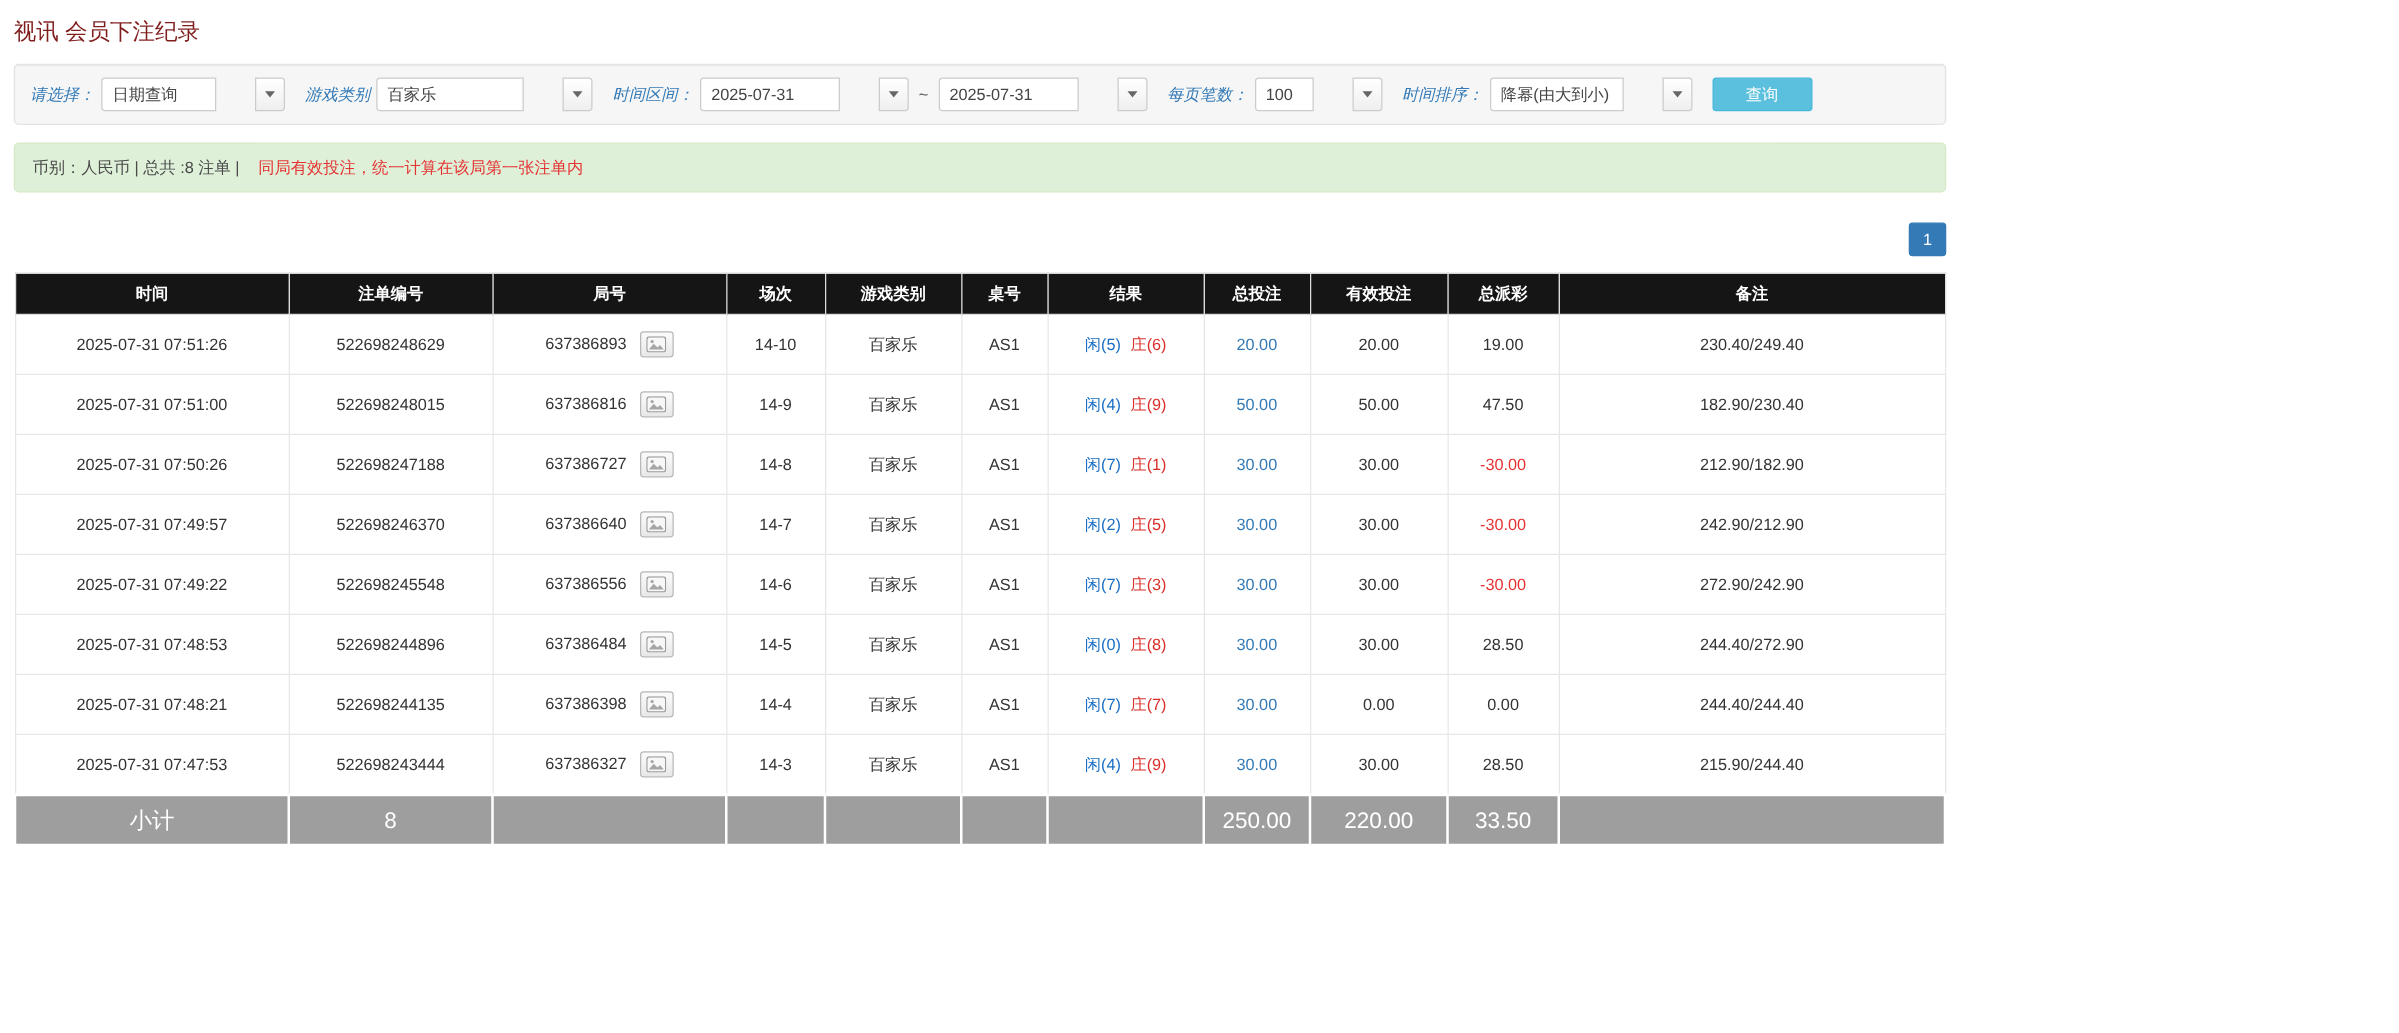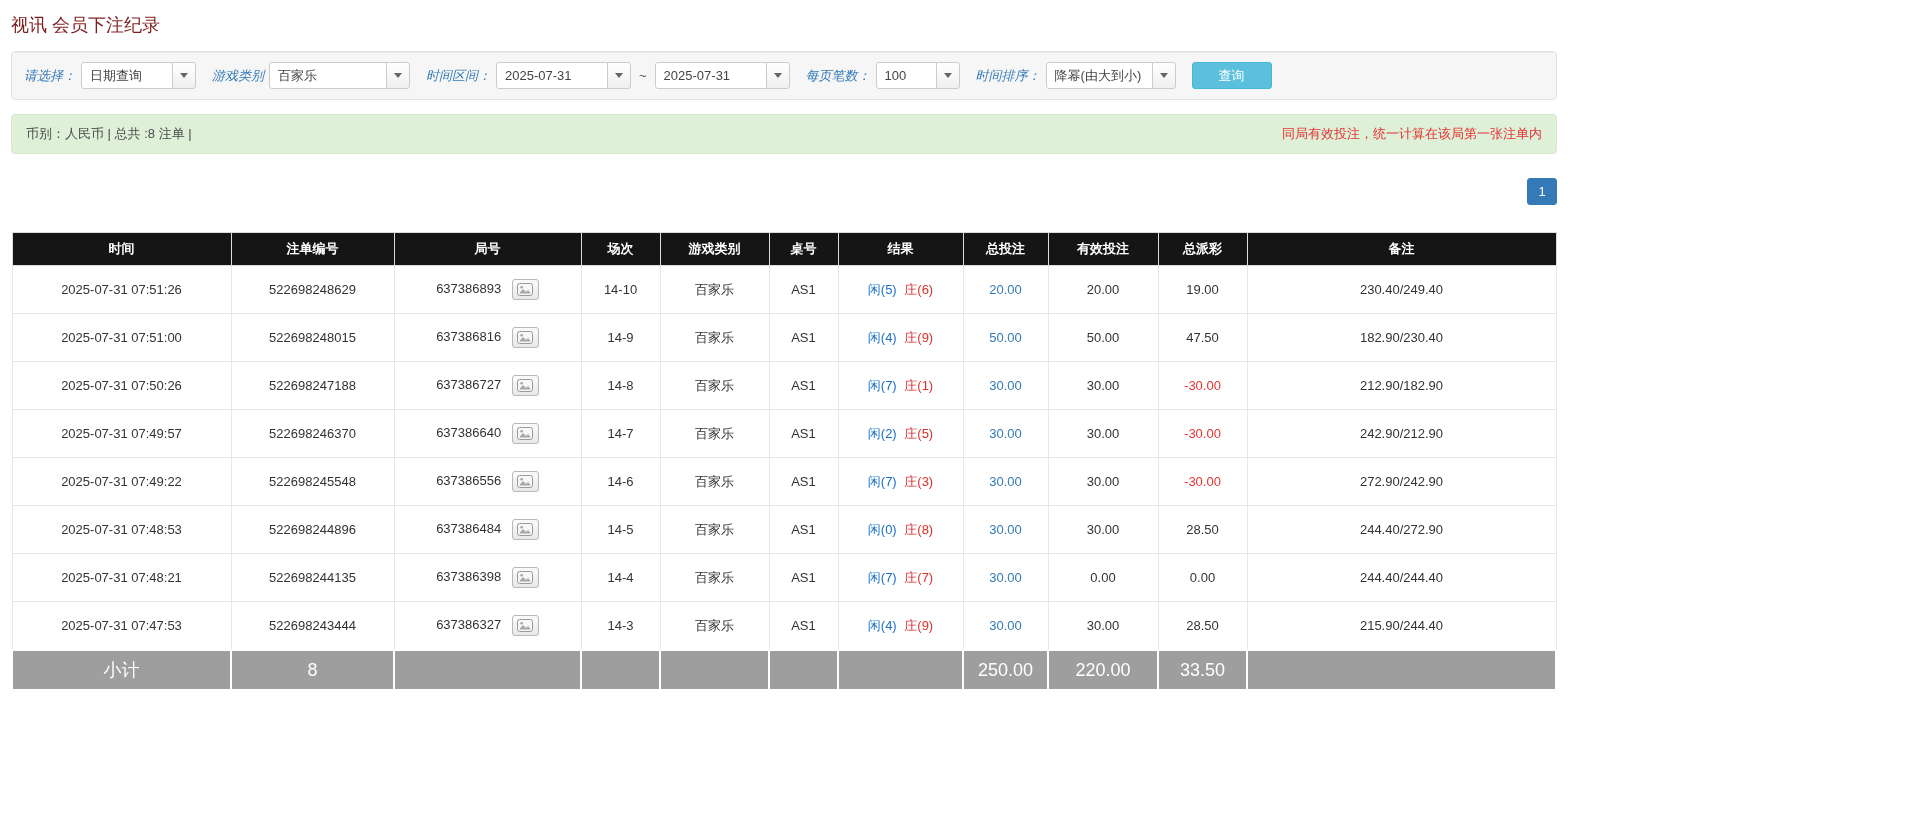--- a/index.html
+++ b/index.html
@@ -28,21 +28,21 @@
   .page-title{font-size:18px;font-weight:400;color:#7f1d1d;padding:13px 0 14px 0;}
 
   
   .filter-bar{
     background:#f6f6f6;border:1px solid #e3e3e3;border-radius:4px;
     box-shadow:inset 0 1px 1px rgba(0,0,0,.05);
     padding:10px 12px;display:flex;align-items:center;flex-wrap:nowrap;
   }
   .filter-group{display:flex;align-items:center;margin-right:16px;}
   .filter-label{color:var(--accent);margin-right:5px;white-space:nowrap;font-style:italic;}
-  .combo{display:inline-flex;align-items:center;}
+  .combo{display:inline-flex;align-items:center;gap:32px;}
   .combo input{
     height:27px;border:1px solid #ccc;border-radius:3px 0 0 3px;
     padding:0 8px;font-size:13px;color:#444;background:#fff;outline:none;
     font-family:inherit;
   }
   .caret-btn{
     width:24px;height:27px;margin-left:-1px;
     border:1px solid #ccc;border-radius:0 3px 3px 0;
     background:linear-gradient(#ffffff,#efefef);
     display:flex;align-items:center;justify-content:center;cursor:pointer;
@@ -51,35 +51,35 @@
   .tilde{margin:0 8px 0 0;color:#555;}
   .btn-search{
     height:27px;padding:0 26px;border:1px solid var(--search-button-border);
     background:var(--search-button);color:#fff;border-radius:3px;font-size:13px;
     cursor:pointer;font-family:inherit;
   }
 
   
   .summary-bar{
     margin-top:14px;background:var(--summary-bg);border:1px solid var(--summary-border);
-    border-radius:4px;padding:10px 14px;display:flex;justify-content:space-between;align-items:center;
+    border-radius:4px;padding:10px 14px;display:flex;align-items:center;gap:15px;
   }
   .summary-left{color:var(--summary-text);}
   .summary-right{color:var(--alert-text);}
 
   
   .pagination{margin-top:24px;text-align:right;}
   .page-btn{
     display:inline-block;min-width:30px;padding:5px 10px;text-align:center;
     background:var(--accent);border:1px solid var(--accent);color:#fff;
     border-radius:3px;font-size:13px;cursor:pointer;
   }
 
   
-  table{width:100%;border-collapse:collapse;margin-top:27px;table-layout:fixed;}
+  table{width:100%;border-collapse:collapse;margin-top:13px;table-layout:fixed;}
   th{
     background:var(--header-bg);color:#fff;font-weight:bold;font-size:13px;
     padding:7px 4px;border:1px solid #dcdcdc;text-align:center;
   }
   tbody td{
     padding:13px 4px;border:1px solid #e7e7e7;text-align:center;color:#333;
     overflow:hidden;white-space:nowrap;
   }
   .result-player{color:var(--player-blue);}
   .result-banker{color:var(--banker-red);margin-left:4px;}
@@ -137,21 +137,21 @@
         <input type="text" readonly="" style="width: 112px;" value="2025-07-31">
         <span class="caret-btn">
             <span class="caret"></span>
           </span>
       </span>
     </div>
 
     <div class="filter-group">
       <span class="filter-label">每页笔数：</span>
       <span class="combo">
-        <input type="text" readonly="" style="width: 61px;" value="100">
+        <input type="text" readonly="" style="width: 47px;" value="100">
         <span class="caret-btn">
             <span class="caret"></span>
           </span>
       </span>
     </div>
 
     <div class="filter-group">
       <span class="filter-label">时间排序：</span>
       <span class="combo">
         <input type="text" readonly="" style="width: 107px;" value="降幂(由大到小)">

